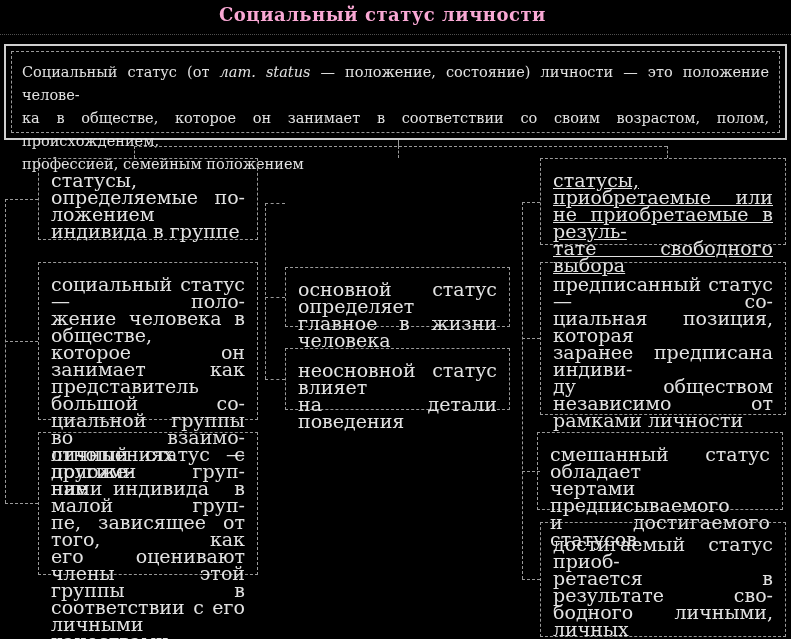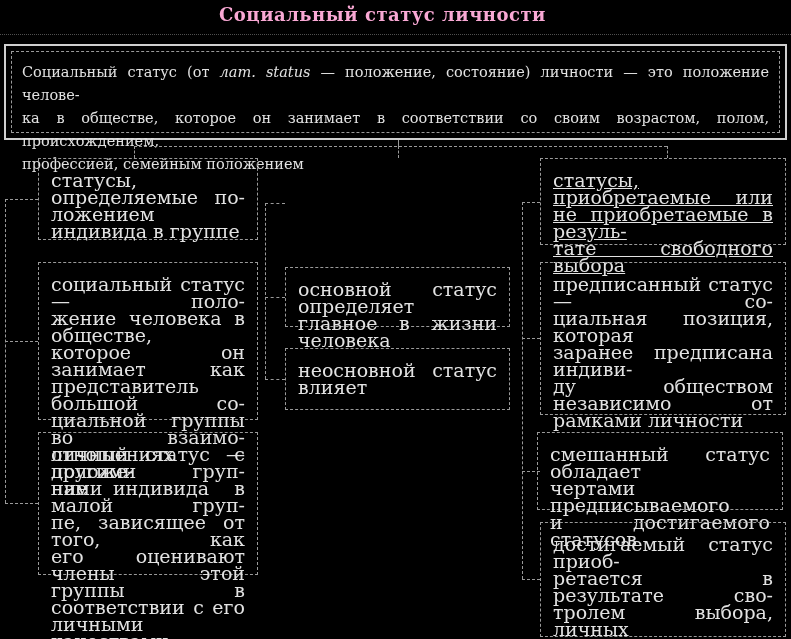--- a/index.html
+++ b/index.html
@@ -101,20 +101,21 @@
       <div class="jline">группы в соответствии с его</div>
       <div class="jline jlast">личными качествами</div>
     </div>
 
   <div class="node" style="left:285px;top:267px;width:225px;height:60px;">
       <div class="jline">основной статус определяет</div>
       <div class="jline jlast">главное в жизни человека</div>
     </div>
   <div class="node" style="left:285px;top:348px;width:225px;height:62px;">
       <div class="jline">неосновной статус влияет</div>
+      <div class="jline jlast">на детали поведения</div>
     </div>
 
   <div class="node" style="left:540px;top:158px;width:246px;height:87px;text-decoration:underline;">
       <div class="jline">статусы, приобретаемые или</div>
       <div class="jline">не приобретаемые в резуль-</div>
       <div class="jline jlast">тате свободного выбора</div>
     </div>
   <div class="node" style="left:540px;top:262px;width:246px;height:153px;">
       <div class="jline">предписанный статус — со-</div>
       <div class="jline">циальная позиция, которая</div>
@@ -123,18 +124,18 @@
       <div class="jline jlast">рамками личности</div>
     </div>
   <div class="node" style="left:537px;top:432px;width:246px;height:78px;">
       <div class="jline">смешанный статус обладает</div>
       <div class="jline">чертами предписываемого</div>
       <div class="jline jlast">и достигаемого статусов</div>
     </div>
   <div class="node" style="left:540px;top:522px;width:246px;height:115px;">
       <div class="jline">достигаемый статус приоб-</div>
       <div class="jline">ретается в результате сво-</div>
-      <div class="jline">тролем выбора, личных</div>
+      <div class="jline">бодного личными, личных</div>
       <div class="jline">усилий и находится под кон-</div>
       <div class="jline jlast">тролем человека</div>
     </div>
 
 </div>
 
 </body></html>

